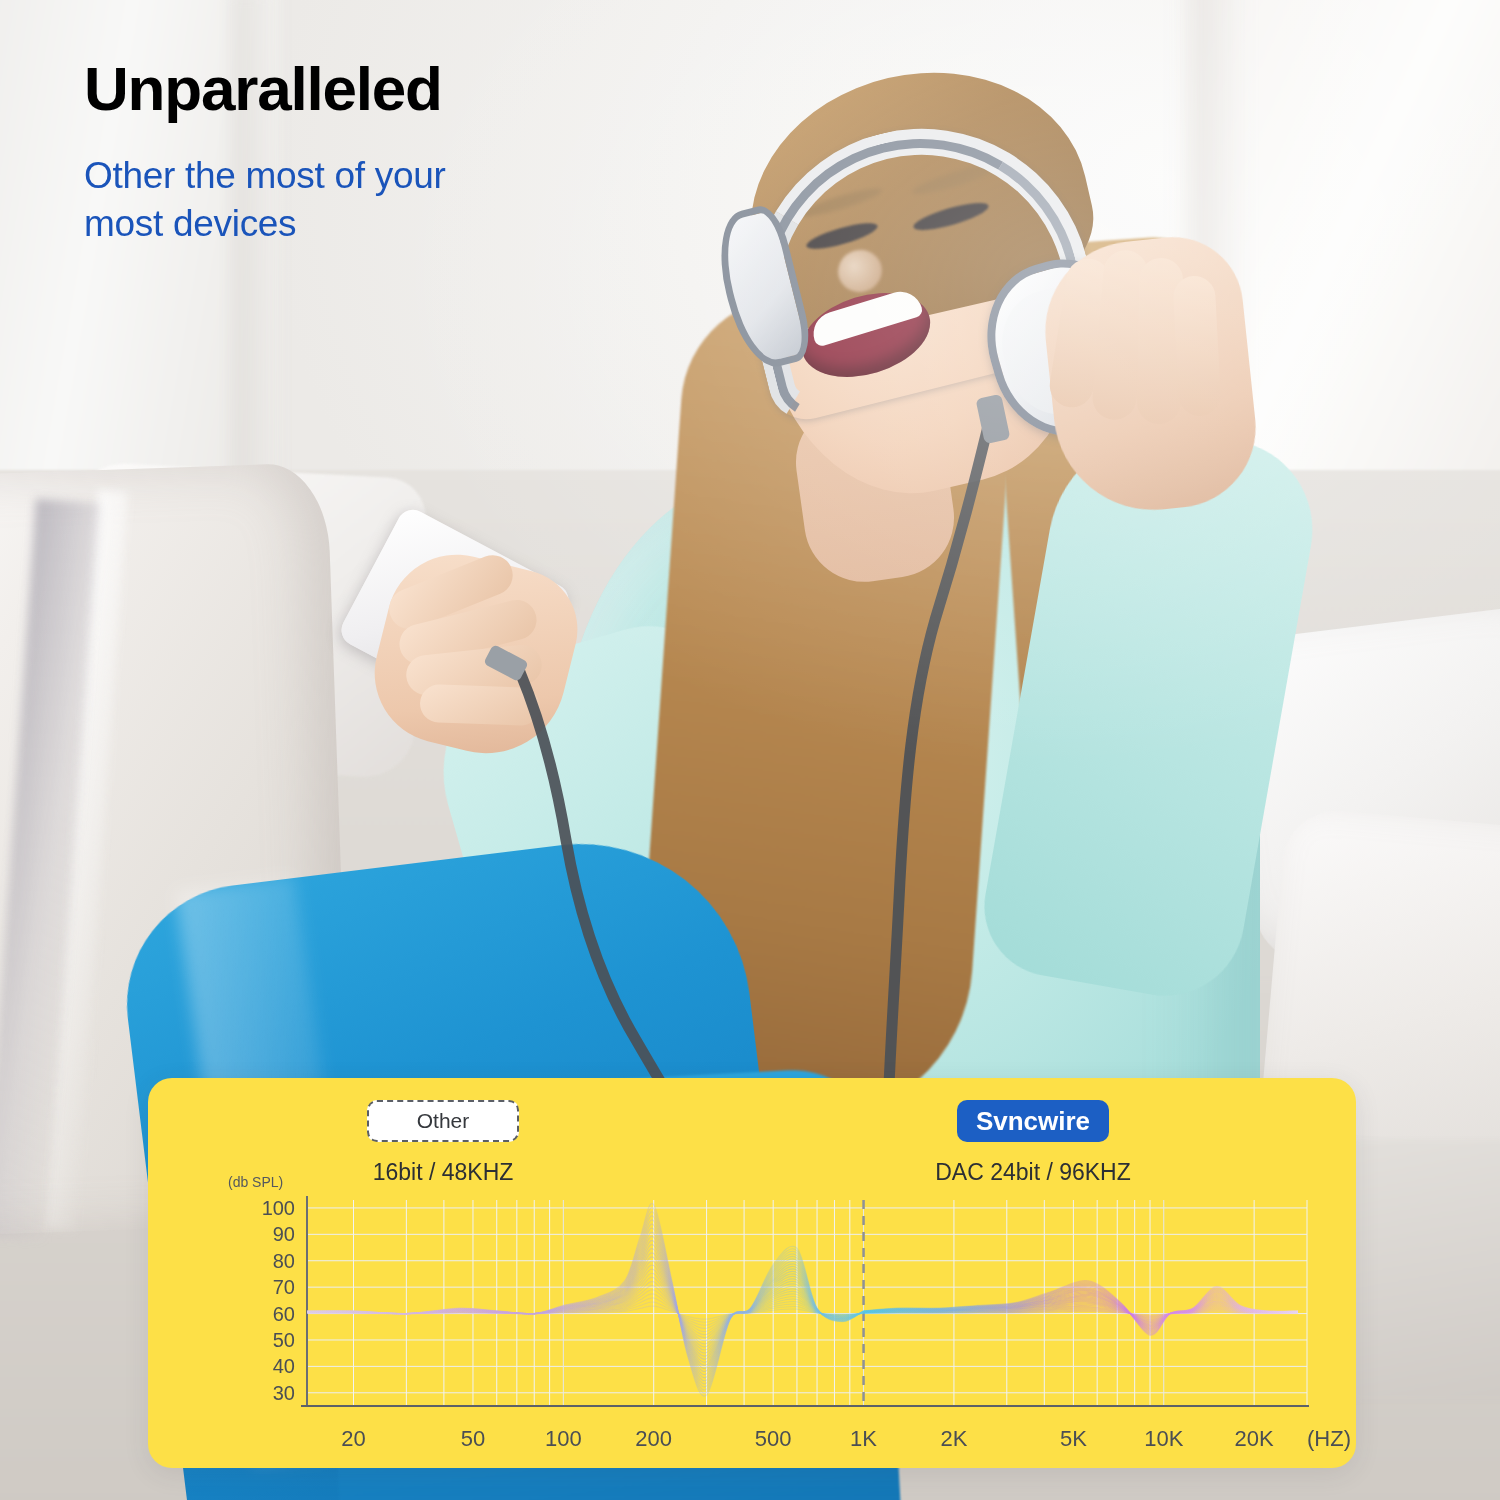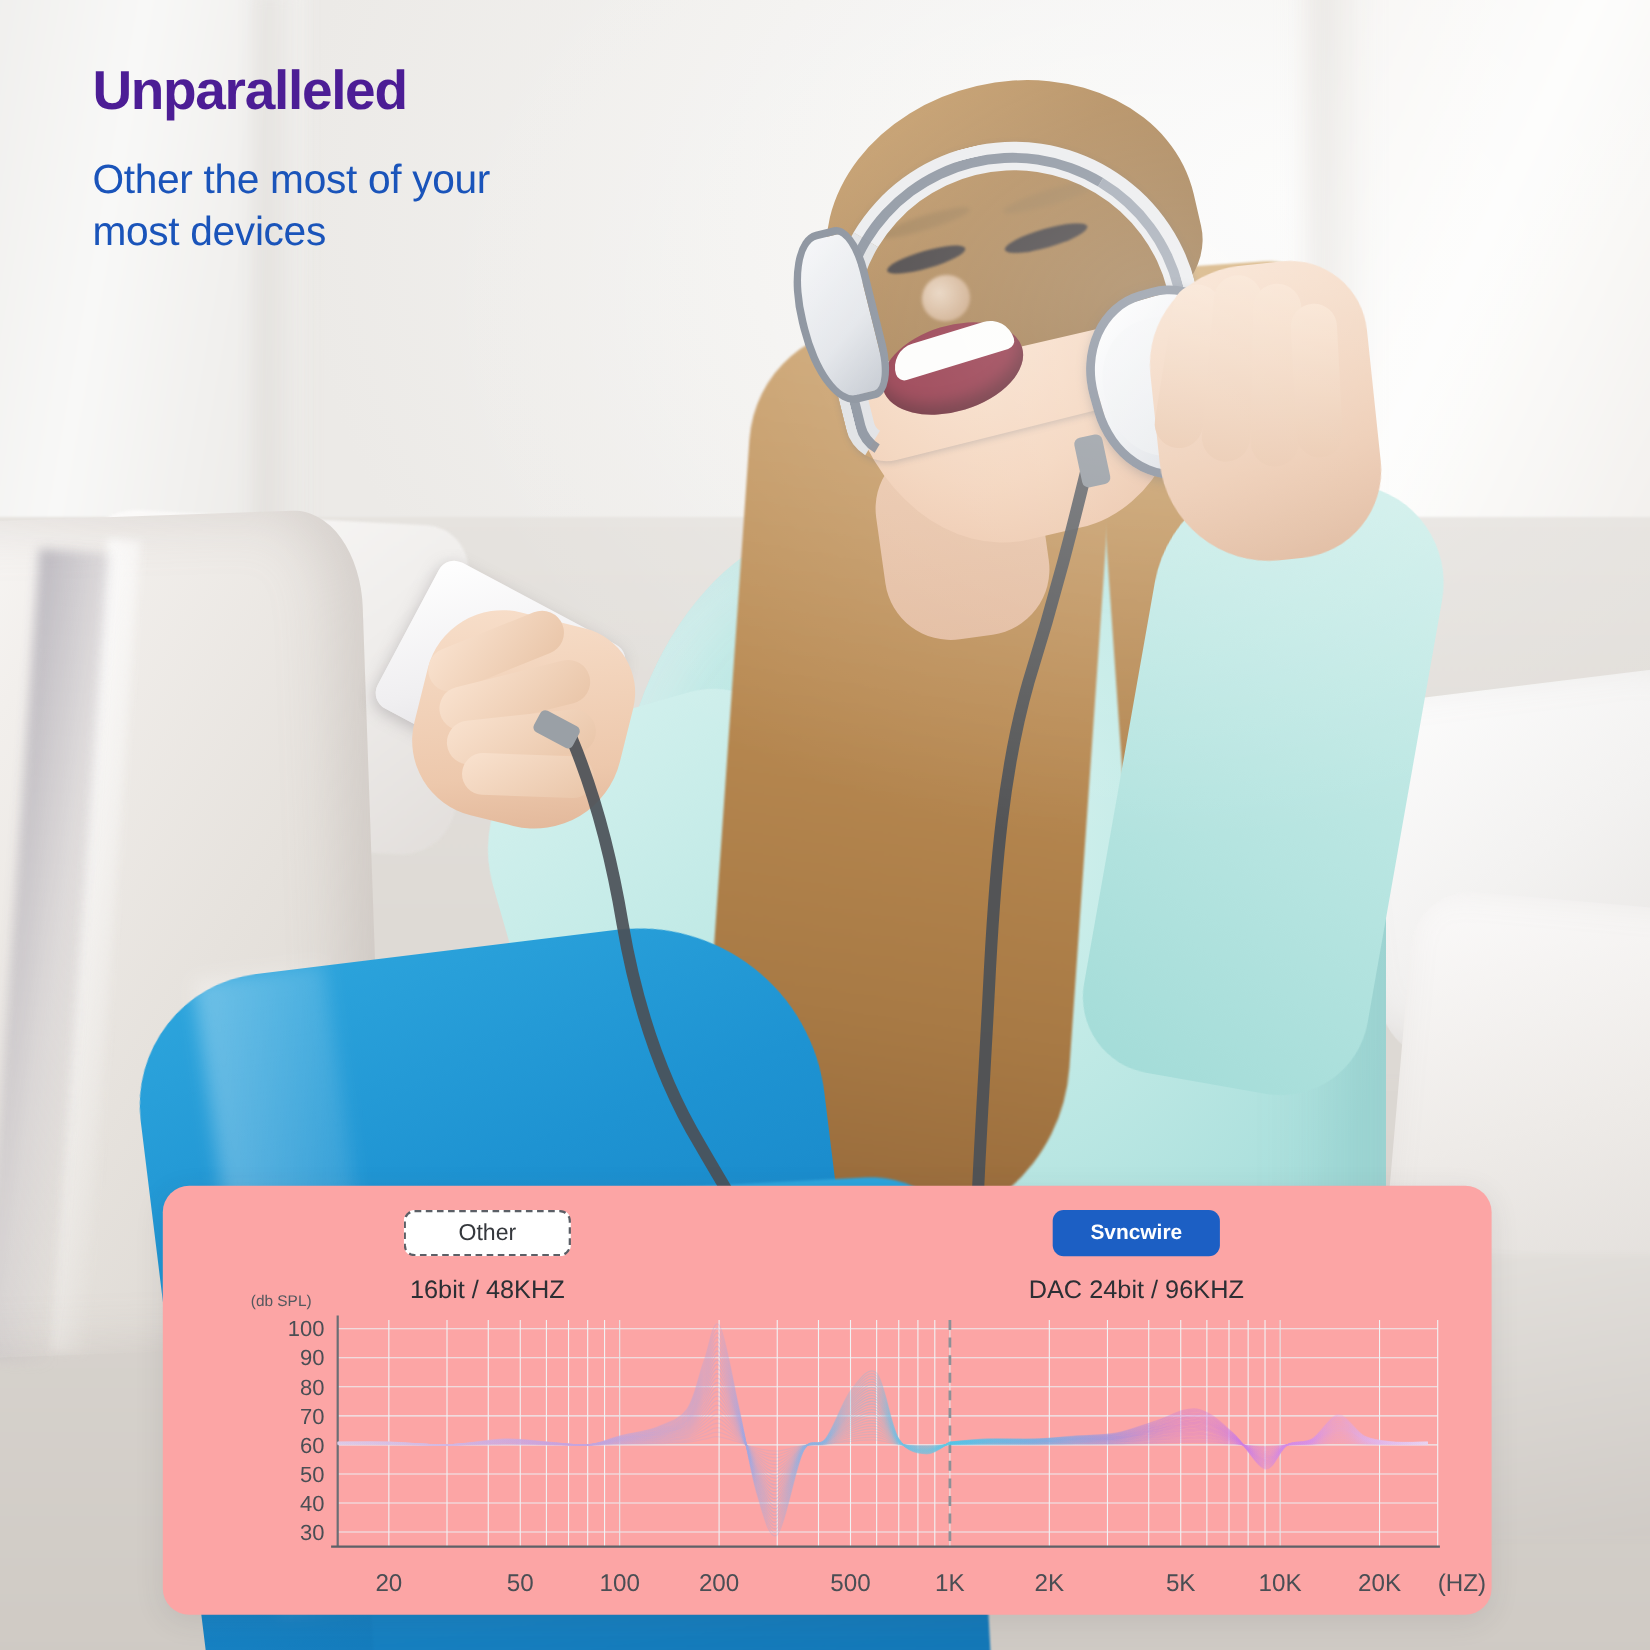--- a/index.html
+++ b/index.html
@@ -296,43 +296,43 @@
 
   
   .headline {
     position: absolute;
     left: 84px;
     top: 56px;
     width: 660px;
     z-index: 30;
   }
   .headline h1 {
-    font-size: 50px;
+    font-size: 62px;
     line-height: 1.06;
     font-weight: 700;
-    color: #4c1d95;
+    color: #000000;
     letter-spacing: -1.2px;
   }
   .headline h2 {
     margin-top: 30px;
     font-size: 37px;
     line-height: 1.3;
     font-weight: 400;
     color: #1a54ba;
     letter-spacing: -.3px;
   }
 
   
   .card {
     position: absolute;
     left: 148px;
     top: 1078px;
     width: 1208px;
     height: 390px;
-    background: #fca5a5;
+    background: #fde047;
     border-radius: 24px;
     z-index: 40;
     box-shadow: 0 6px 26px rgba(60,60,70,.10);
   }
 
   .legend-row {
     position: absolute;
     top: 22px; left: 0; width: 100%;
     display: flex;
   }
@@ -346,21 +346,21 @@
     border-radius: 10px;
     font-size: 21px; color: #35383d;
     background: #fff;
   }
   .chip-brand {
     display: inline-flex; align-items: center; justify-content: center;
     min-width: 152px; height: 42px;
     border-radius: 10px;
     background: #1c5fc4;
     color: #ffffff;
-    font-size: 19px;
+    font-size: 26px;
     font-weight: 600;
   }
   .sub-spec {
     margin-top: 17px;
     font-size: 23px;
     color: #2c2f34;
   }
 
   .axis-unit {
     position: absolute;

